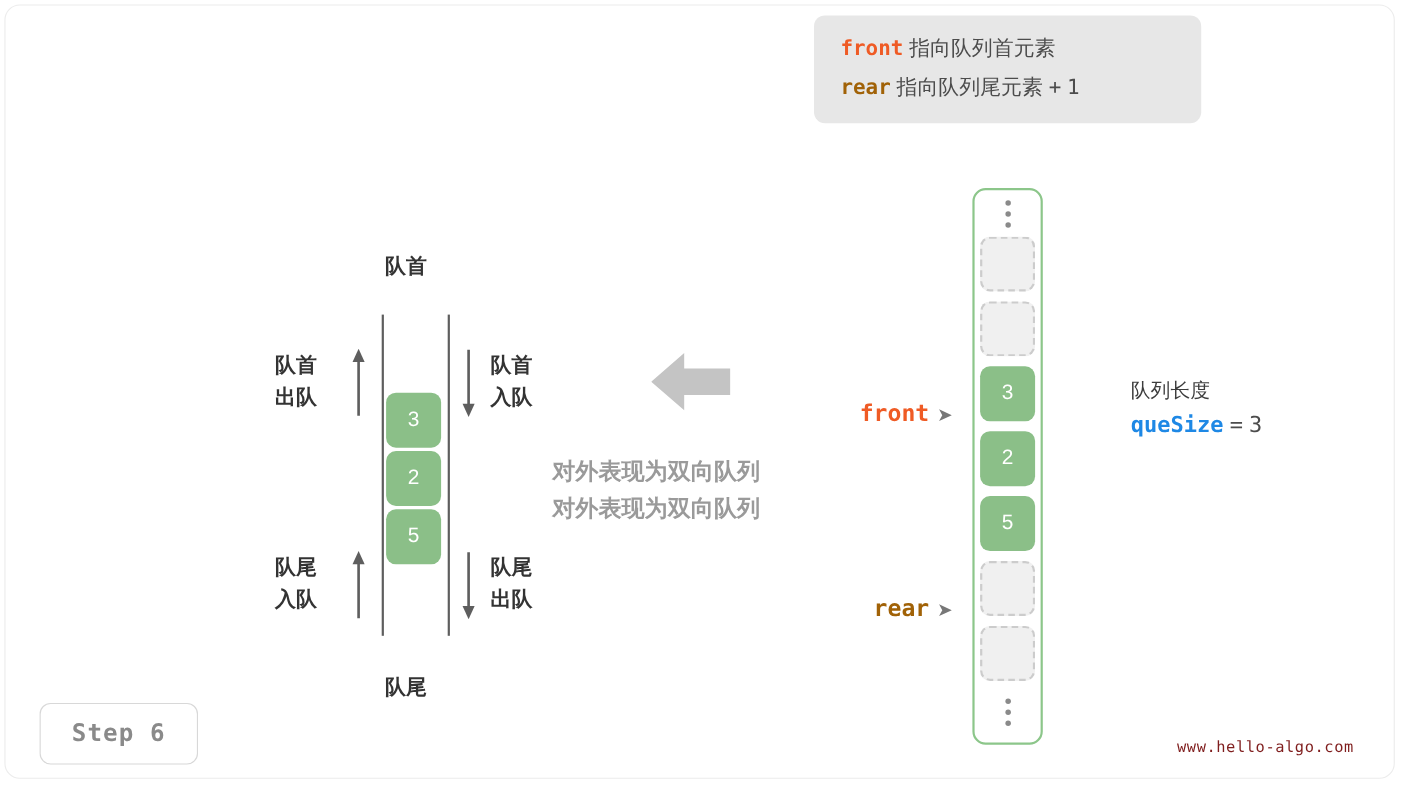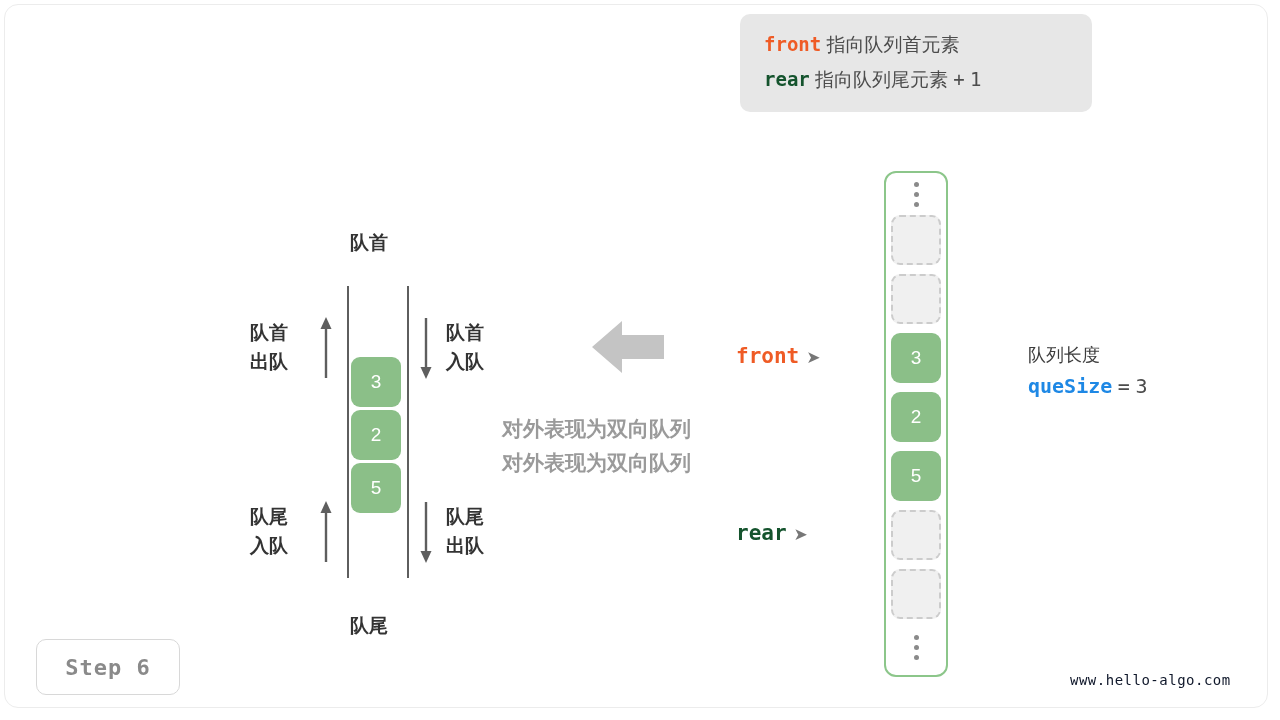--- a/index.html
+++ b/index.html
@@ -45,21 +45,21 @@
     font-size: 19px;
     line-height: 34px;
     white-space: nowrap;
     color: #4c4c4c;
   }
   .mono {
     font-family: "DejaVu Sans Mono", "Liberation Mono", monospace;
     font-weight: bold;
   }
   .kw-front { color: #ef5b25; }
-  .kw-rear  { color: #14532d; }
+  .kw-rear  { color: #a16207; }
   .kw-size  { color: #1e88e5; }
   .plain-mono {
     font-family: "DejaVu Sans Mono", "Liberation Mono", monospace;
     color: #4c4c4c;
     font-weight: normal;
   }
 
   
   #formula {
     left: 762px; top: 118px;
@@ -116,22 +116,24 @@
     display: block;
     width: 5px; height: 5px;
     border-radius: 50%;
     background: #8a8a8a;
   }
 
   
   .ptr {
     position: absolute;
     width: 130px;
+    text-align: right;
     font-size: 21px;
     white-space: nowrap;
+    margin-top: 20px;
   }
   .ptr .caret {
     color: #777777;
     font-size: 17px;
     margin-left: 7px;
     font-family: "DejaVu Sans", sans-serif;
   }
 
   
   #size-note {
@@ -220,21 +222,21 @@
     color: #8a8a8a;
     letter-spacing: 1px;
     background: #fff;
   }
 
   
   #watermark {
     left: 1070px; top: 672px;
     font-family: "DejaVu Sans Mono", "Liberation Mono", monospace;
     font-size: 14px;
-    color: #0f172a;
+    color: #7f1d1d;
     letter-spacing: 0.5px;
     white-space: nowrap;
     text-align: center;
   }
 </style>
 </head>
 <body>
 
 <div id="stage">
   <div id="frame" class="abs"></div>

